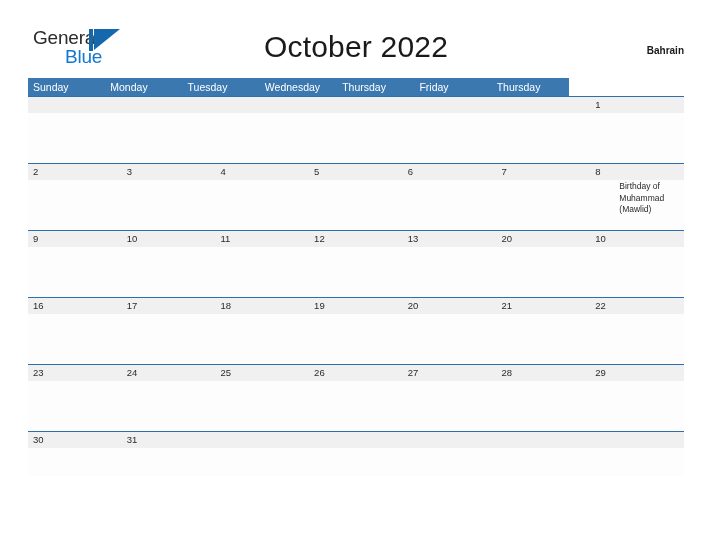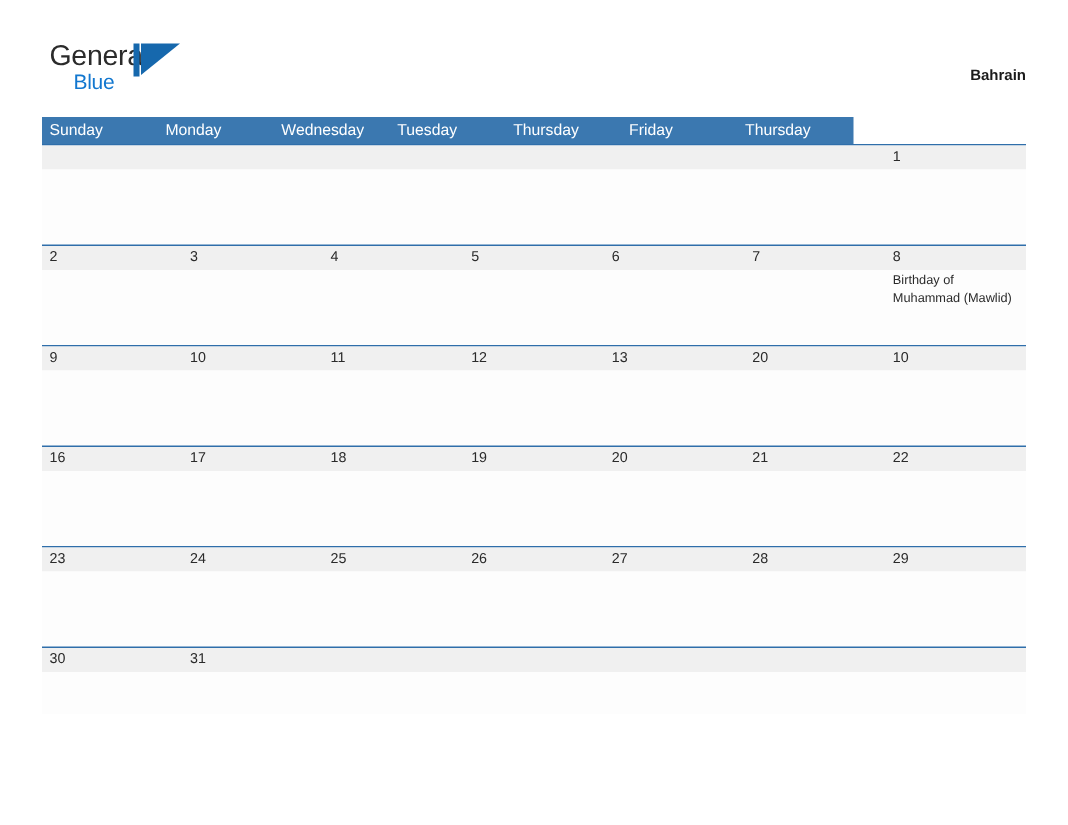--- a/index.html
+++ b/index.html
@@ -45,23 +45,23 @@
     position: absolute;
     left: 0;
     top: 0;
     font-size: 19px;
     letter-spacing: -0.2px;
     color: #2b2b2b;
     font-family: "Liberation Sans", sans-serif;
   }
   .logo-blue {
     position: absolute;
-    left: 16px;
+    left: 32px;
     top: 19px;
-    font-size: 14px;
+    font-size: 19px;
     letter-spacing: -0.2px;
     color: #1277cf;
     font-family: "Liberation Sans", sans-serif;
   }
   .logo-mark {
     position: absolute;
     left: 56px;
     top: 1px;
     width: 32px;
     height: 22px;
@@ -163,20 +163,21 @@
   }
   .evrow .ev {
     width: 93.71px;
     box-sizing: border-box;
     padding: 1px 5px 0 5px;
     font-size: 8.5px;
     line-height: 11.5px;
     color: #2a2a2a;
     overflow: hidden;
     white-space: pre-line;
+    margin-left: 24px;
   }
 
   .week.last .evrow {
     height: 28px;
   }
 </style>
 </head>
 <body>
 
 <div class="page">
@@ -185,31 +186,32 @@
 
     <div class="logo">
       <span class="logo-general">General</span>
       <span class="logo-mark">
         <span class="bar"></span>
         <span class="sail"></span>
       </span>
       <span class="logo-blue">Blue</span>
     </div>
 
+    <div class="title">October 2022</div>
 
     <div class="country">Bahrain</div>
   </div>
 
   <div class="cal">
 
     <div class="weekhead">
       <div class="dayname">Sunday</div>
       <div class="dayname">Monday</div>
+      <div class="dayname">Tuesday</div>
       <div class="dayname">Wednesday</div>
-      <div class="dayname">Tuesday</div>
       <div class="dayname">Thursday</div>
       <div class="dayname">Friday</div>
       <div class="dayname">Thursday</div>
     </div>
 
     <div class="week">
       <div class="numrow">
         <div class="num"></div>
         <div class="num"></div>
         <div class="num"></div>

